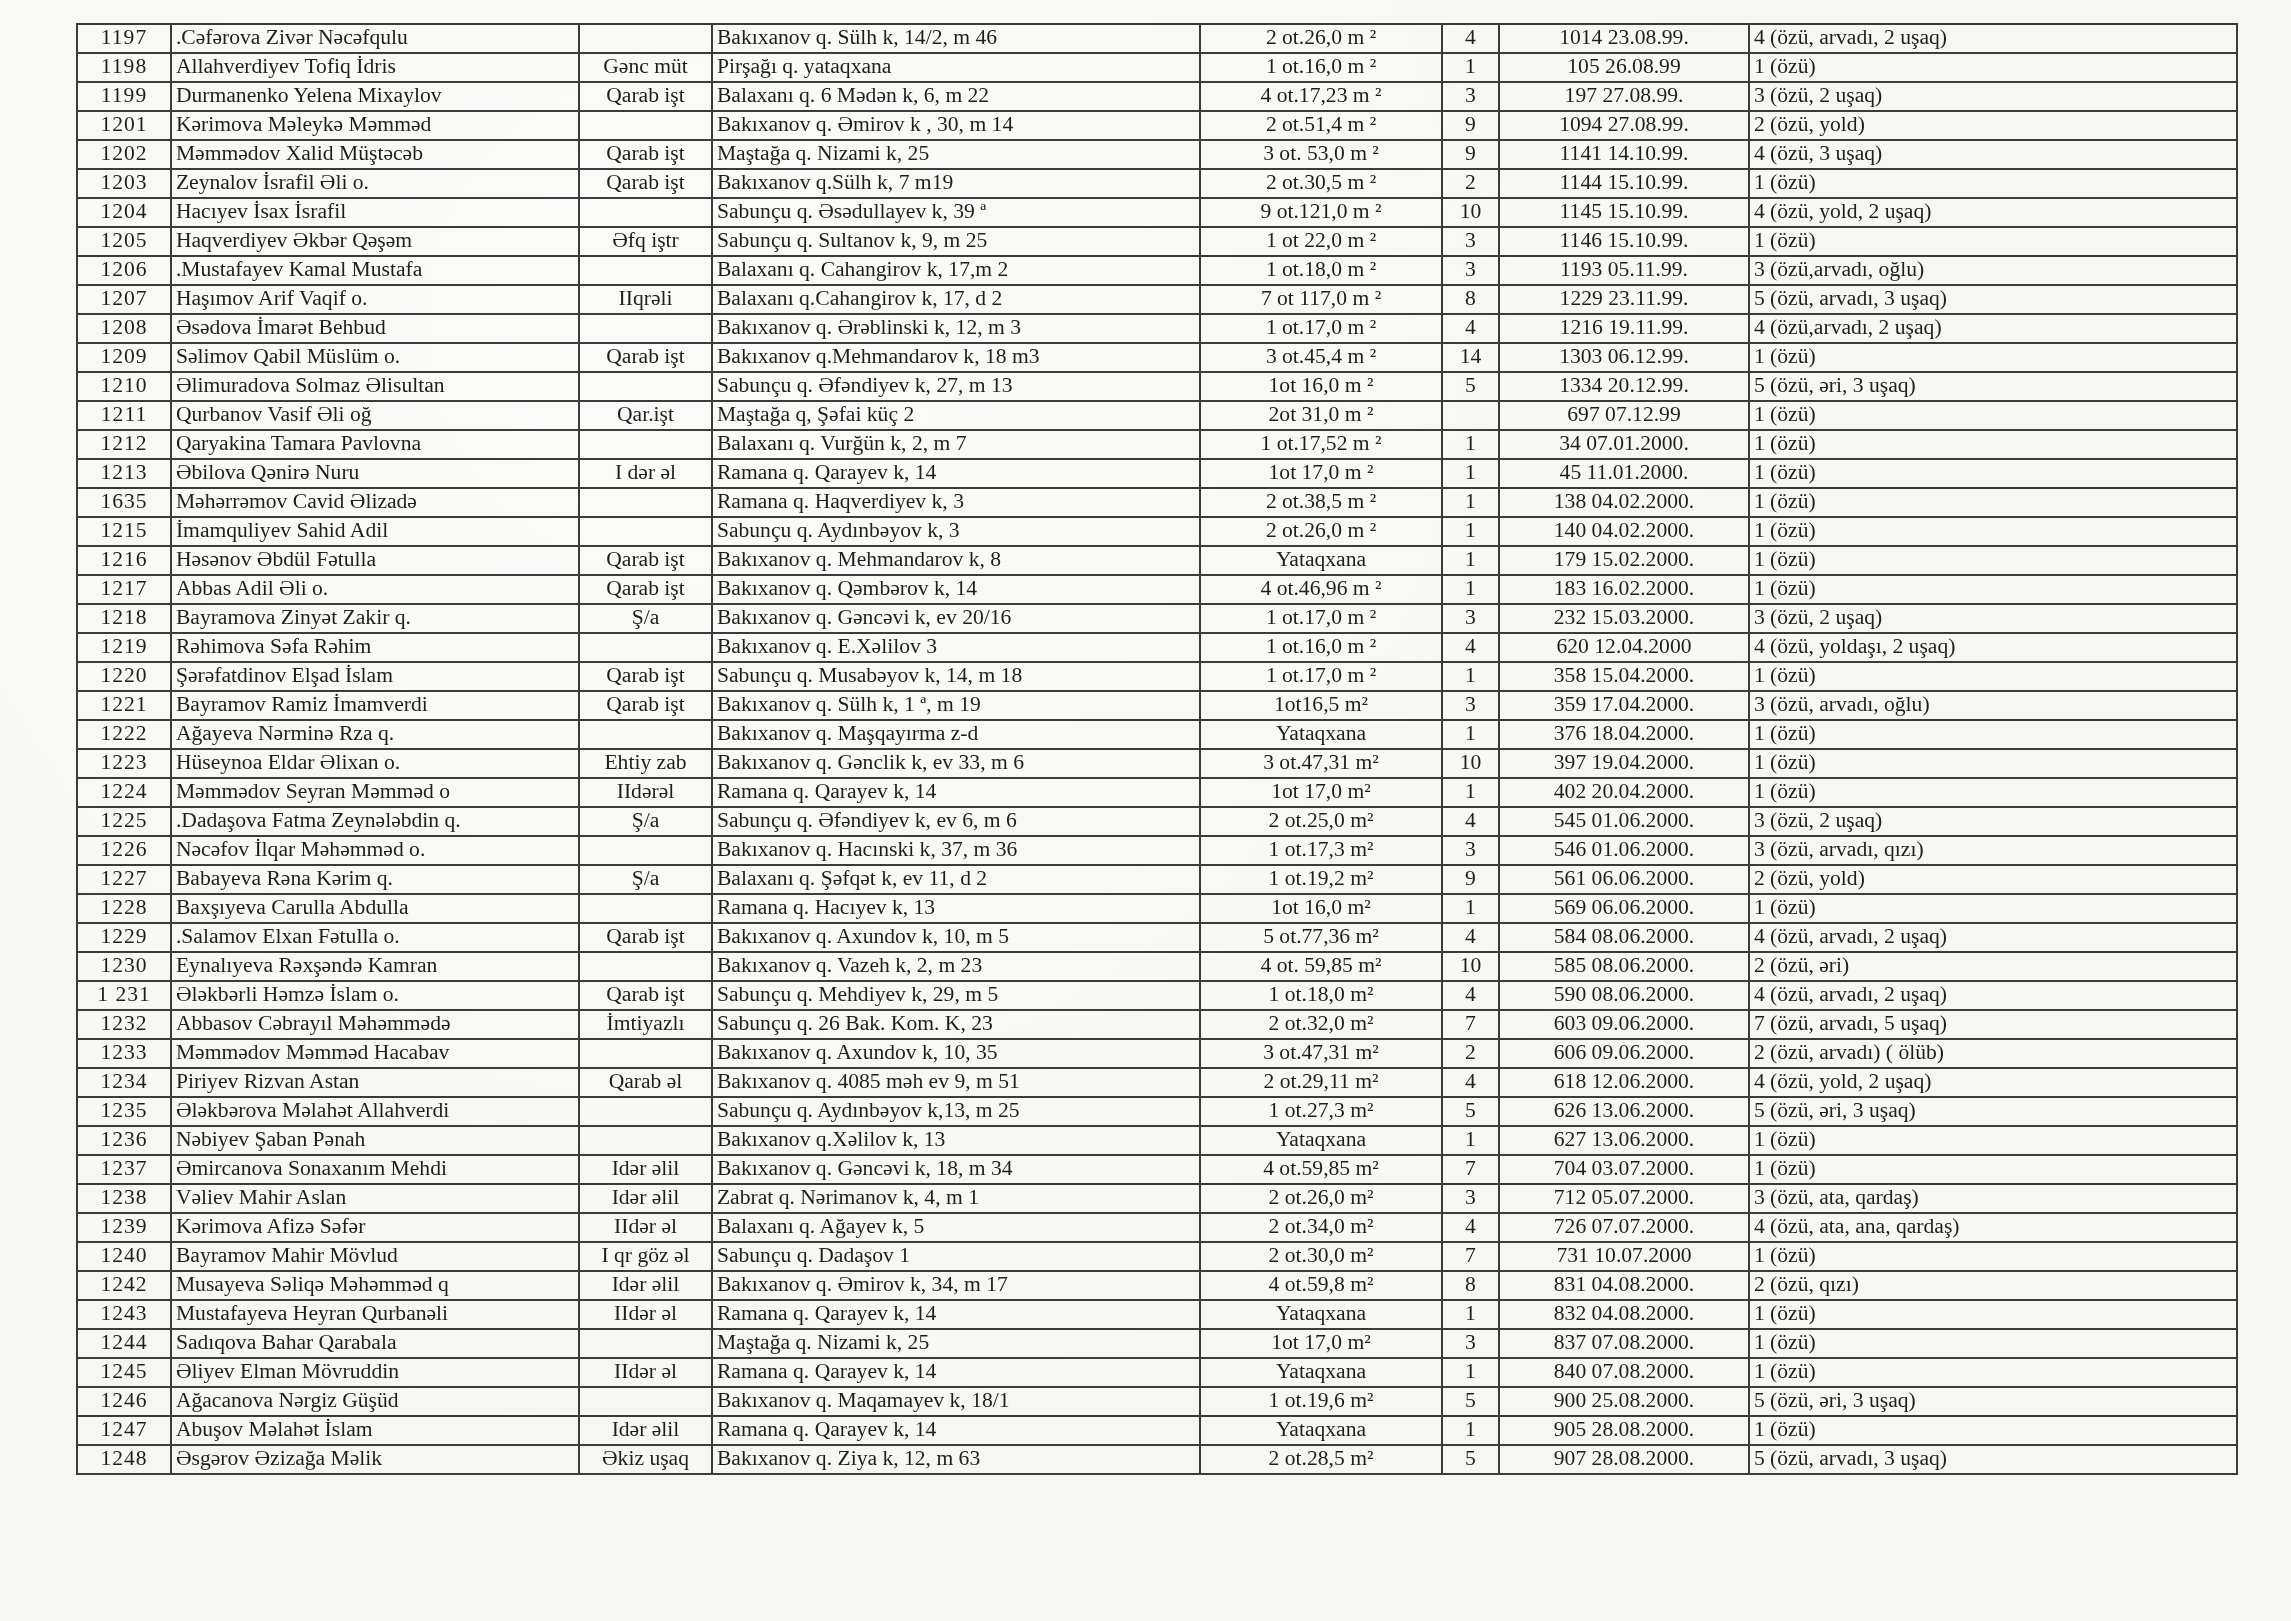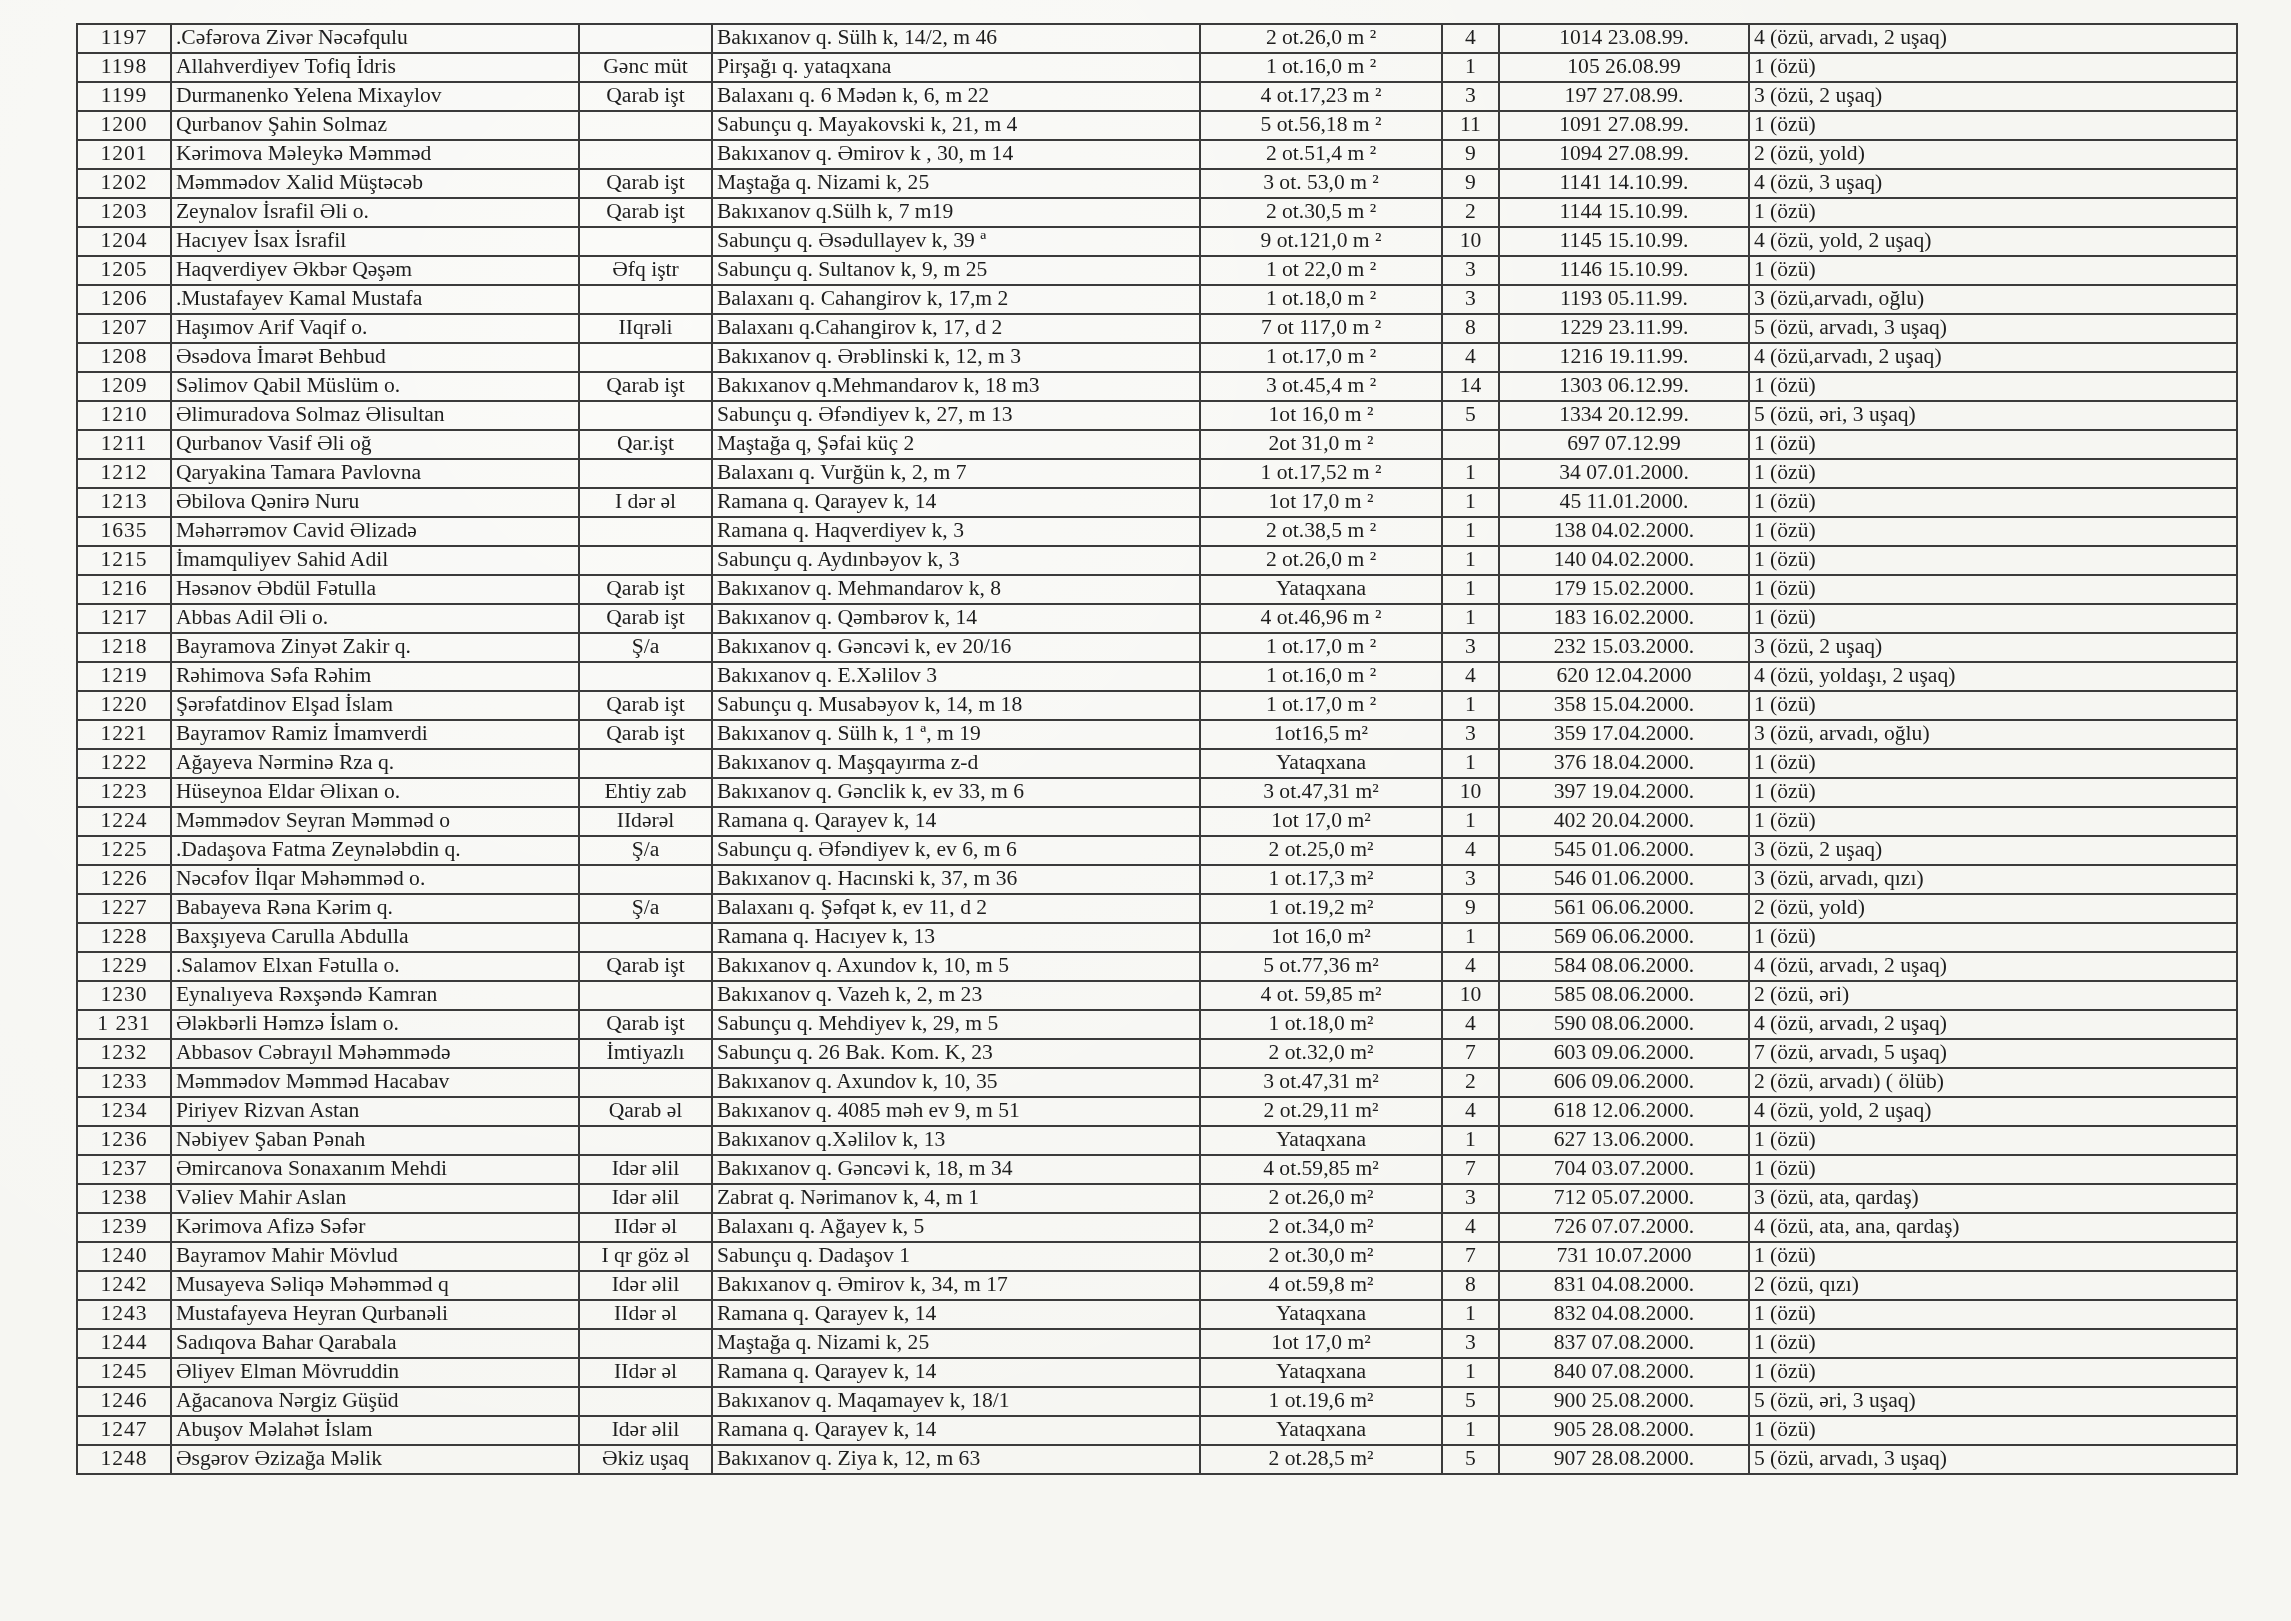--- a/index.html
+++ b/index.html
@@ -100,30 +100,20 @@
           <td class="col-no">1199</td>
           <td class="col-name">Durmanenko Yelena Mixaylov</td>
           <td class="col-status">Qarab işt</td>
           <td class="col-address">Balaxanı q. 6 Mədən k, 6, m 22</td>
           <td class="col-area">4 ot.17,23 m ²</td>
           <td class="col-count">3</td>
           <td class="col-reg">197  27.08.99.</td>
           <td class="col-family">3 (özü, 2 uşaq)</td>
         </tr>
         <tr>
-          <td class="col-no">1200</td>
-          <td class="col-name">Qurbanov Şahin Solmaz</td>
-          <td class="col-status"></td>
-          <td class="col-address">Sabunçu q. Mayakovski k, 21, m 4</td>
-          <td class="col-area">5 ot.56,18 m ²</td>
-          <td class="col-count">11</td>
-          <td class="col-reg">1091  27.08.99.</td>
-          <td class="col-family">1 (özü)</td>
-        </tr>
-        <tr>
           <td class="col-no">1201</td>
           <td class="col-name">Kərimova Məleykə Məmməd</td>
           <td class="col-status"></td>
           <td class="col-address">Bakıxanov q. Əmirov k , 30, m 14</td>
           <td class="col-area">2 ot.51,4 m ²</td>
           <td class="col-count">9</td>
           <td class="col-reg">1094  27.08.99.</td>
           <td class="col-family">2 (özü, yold)</td>
         </tr>
         <tr>
@@ -450,20 +440,30 @@
           <td class="col-no">1234</td>
           <td class="col-name">Piriyev Rizvan Astan</td>
           <td class="col-status">Qarab əl</td>
           <td class="col-address">Bakıxanov q. 4085 məh ev 9, m 51</td>
           <td class="col-area">2 ot.29,11 m²</td>
           <td class="col-count">4</td>
           <td class="col-reg">618   12.06.2000.</td>
           <td class="col-family">4 (özü, yold, 2 uşaq)</td>
         </tr>
         <tr>
+          <td class="col-no">1235</td>
+          <td class="col-name">Ələkbərova Məlahət Allahverdi</td>
+          <td class="col-status"></td>
+          <td class="col-address">Sabunçu q. Aydınbəyov k,13, m 25</td>
+          <td class="col-area">1 ot.27,3 m²</td>
+          <td class="col-count">5</td>
+          <td class="col-reg">626  13.06.2000.</td>
+          <td class="col-family">5 (özü, əri, 3 uşaq)</td>
+        </tr>
+        <tr>
           <td class="col-no">1236</td>
           <td class="col-name">Nəbiyev Şaban Pənah</td>
           <td class="col-status"></td>
           <td class="col-address">Bakıxanov q.Xəlilov k, 13</td>
           <td class="col-area">Yataqxana</td>
           <td class="col-count">1</td>
           <td class="col-reg">627  13.06.2000.</td>
           <td class="col-family">1 (özü)</td>
         </tr>
         <tr>

